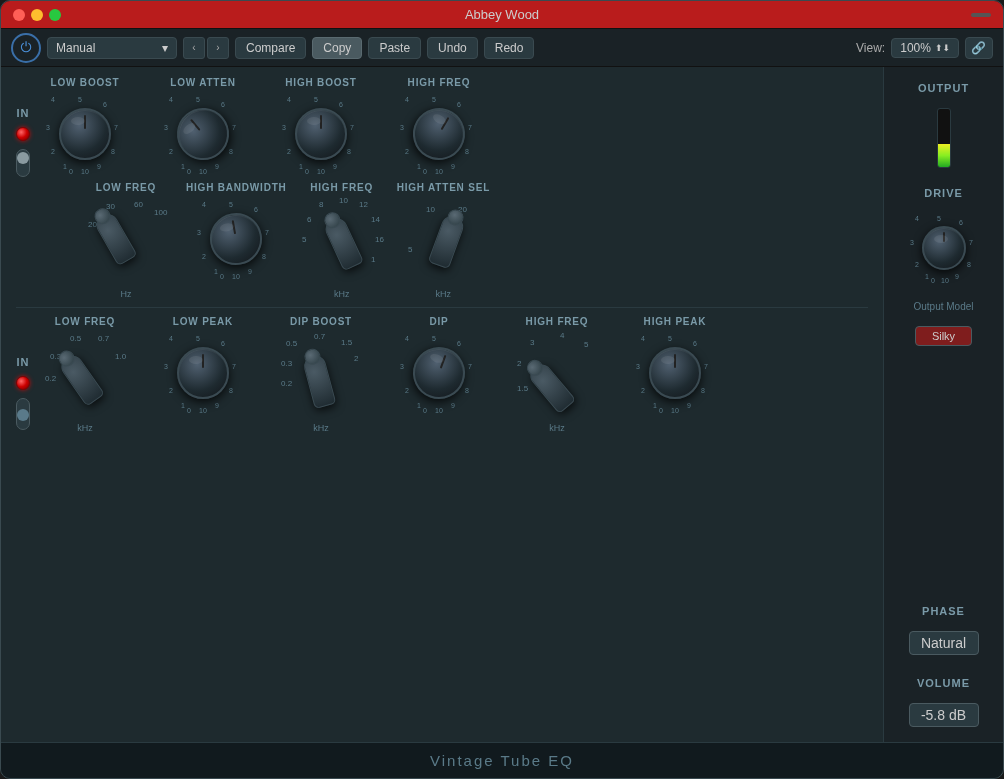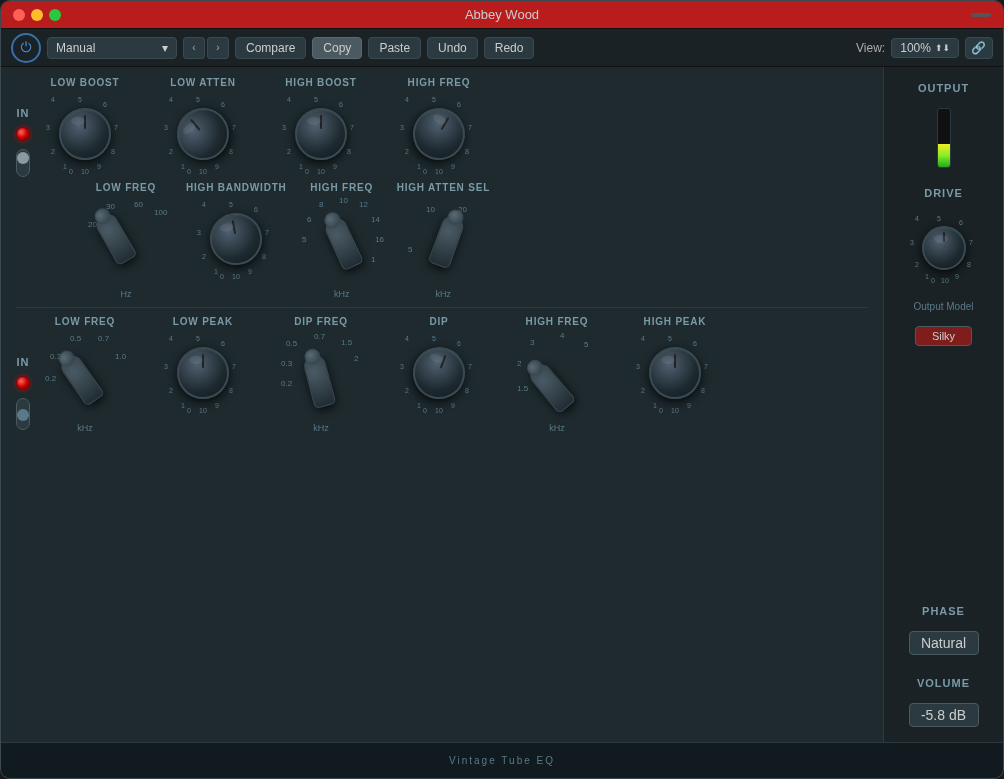--- a/index.html
+++ b/index.html
@@ -312,21 +312,21 @@
     .bottom-bar {
       height: 36px;
       background: #111a1e;
       border-top: 1px solid #2a3a40;
       display: flex;
       align-items: center;
       justify-content: center;
     }
     .product-name {
       color: #5a7a88;
-      font-size: 10px;
+      font-size: 15px;
       font-weight: 300;
       letter-spacing: 2px;
     }
 
     
     .knob-wrap {
       position: relative;
       width: 84px; height: 84px;
       display: flex; align-items: center; justify-content: center;
     }
@@ -642,21 +642,21 @@
                 <text x="28" y="82" fill="#5a7a88" font-size="7" text-anchor="middle">0</text>
               </svg>
               <div class="knob-body">
                 <div class="knob-pointer"></div>
                 <div class="knob-highlight"></div>
               </div>
             </div>
           </div>
 
           <div class="knob-group" style="min-width:90px">
-            <div class="knob-label">DIP FREQ</div>
+            <div class="knob-label">DIP BOOST</div>
             <div style="position:relative; width:90px; height:90px">
               <svg width="90" height="90" style="position:absolute; top:0; left:0">
                 <text x="5" y="55" fill="#5a7a88" font-size="8">0.2</text>
                 <text x="5" y="35" fill="#5a7a88" font-size="8">0.3</text>
                 <text x="10" y="15" fill="#5a7a88" font-size="8">0.5</text>
                 <text x="38" y="8" fill="#5a7a88" font-size="8">0.7</text>
                 <text x="65" y="14" fill="#5a7a88" font-size="8">1.5</text>
                 <text x="78" y="30" fill="#5a7a88" font-size="8">2</text>
               </svg>
               <div style="position:absolute; left:32px; top:24px; transform:rotate(-15deg)">

